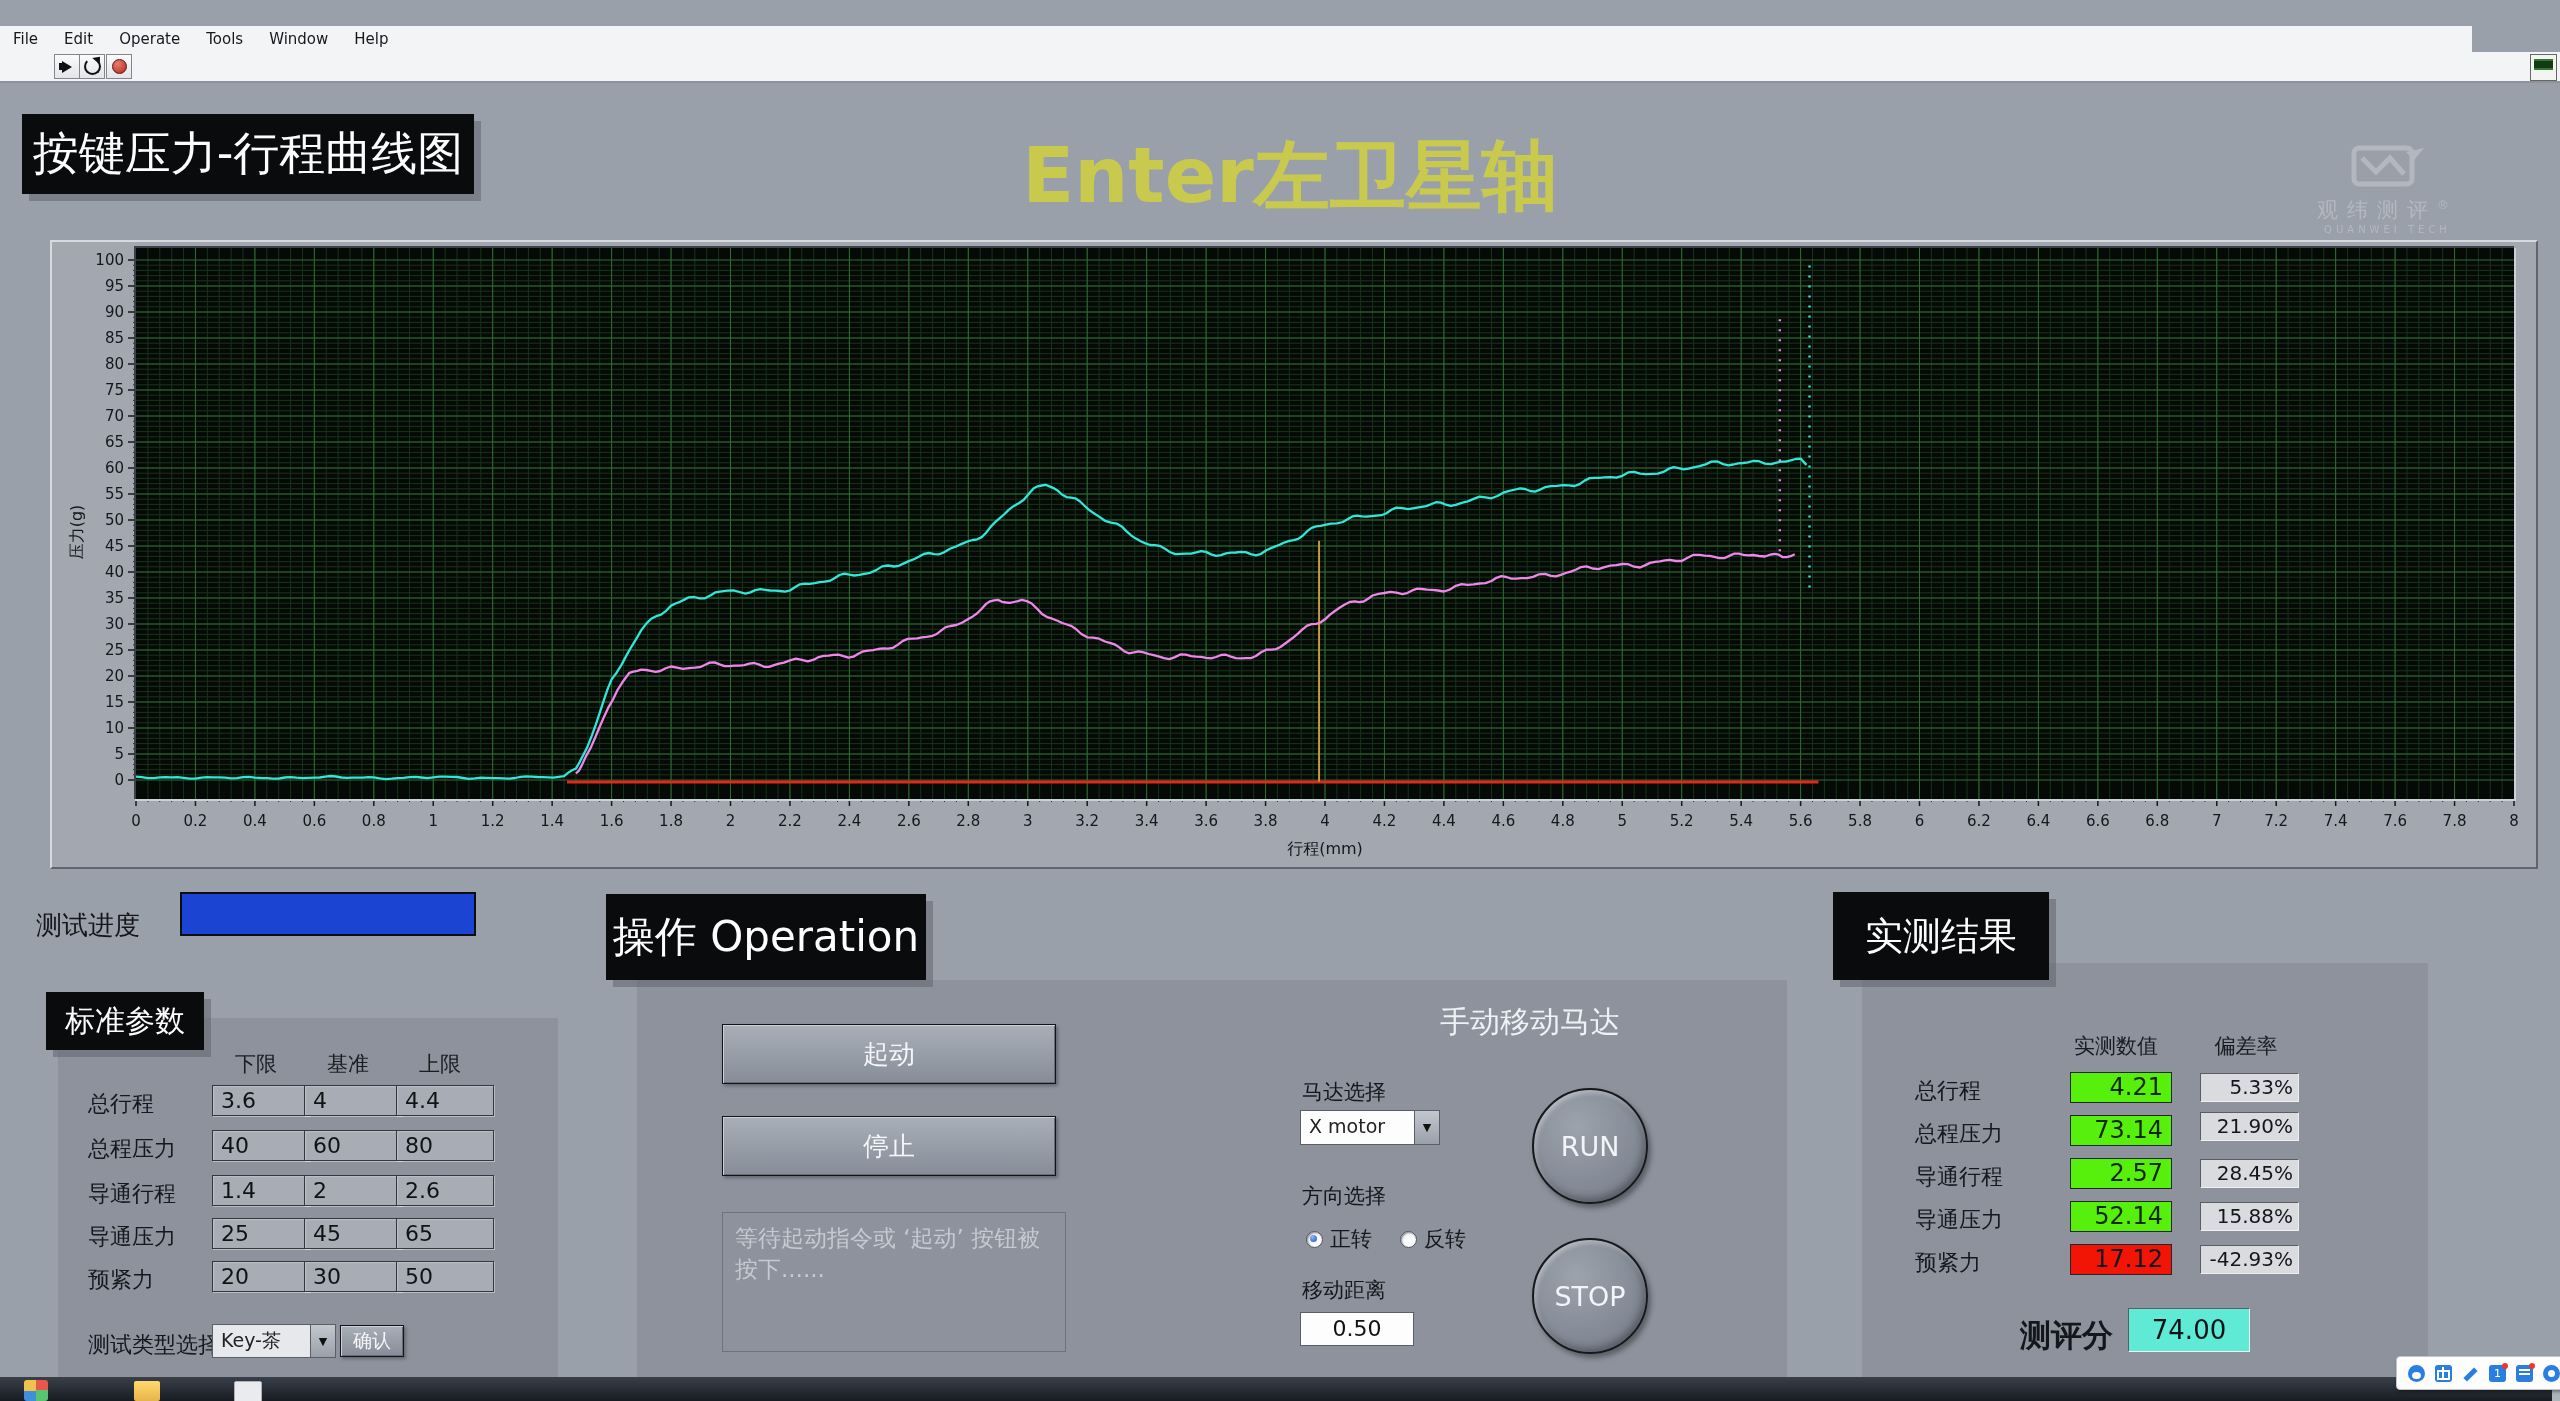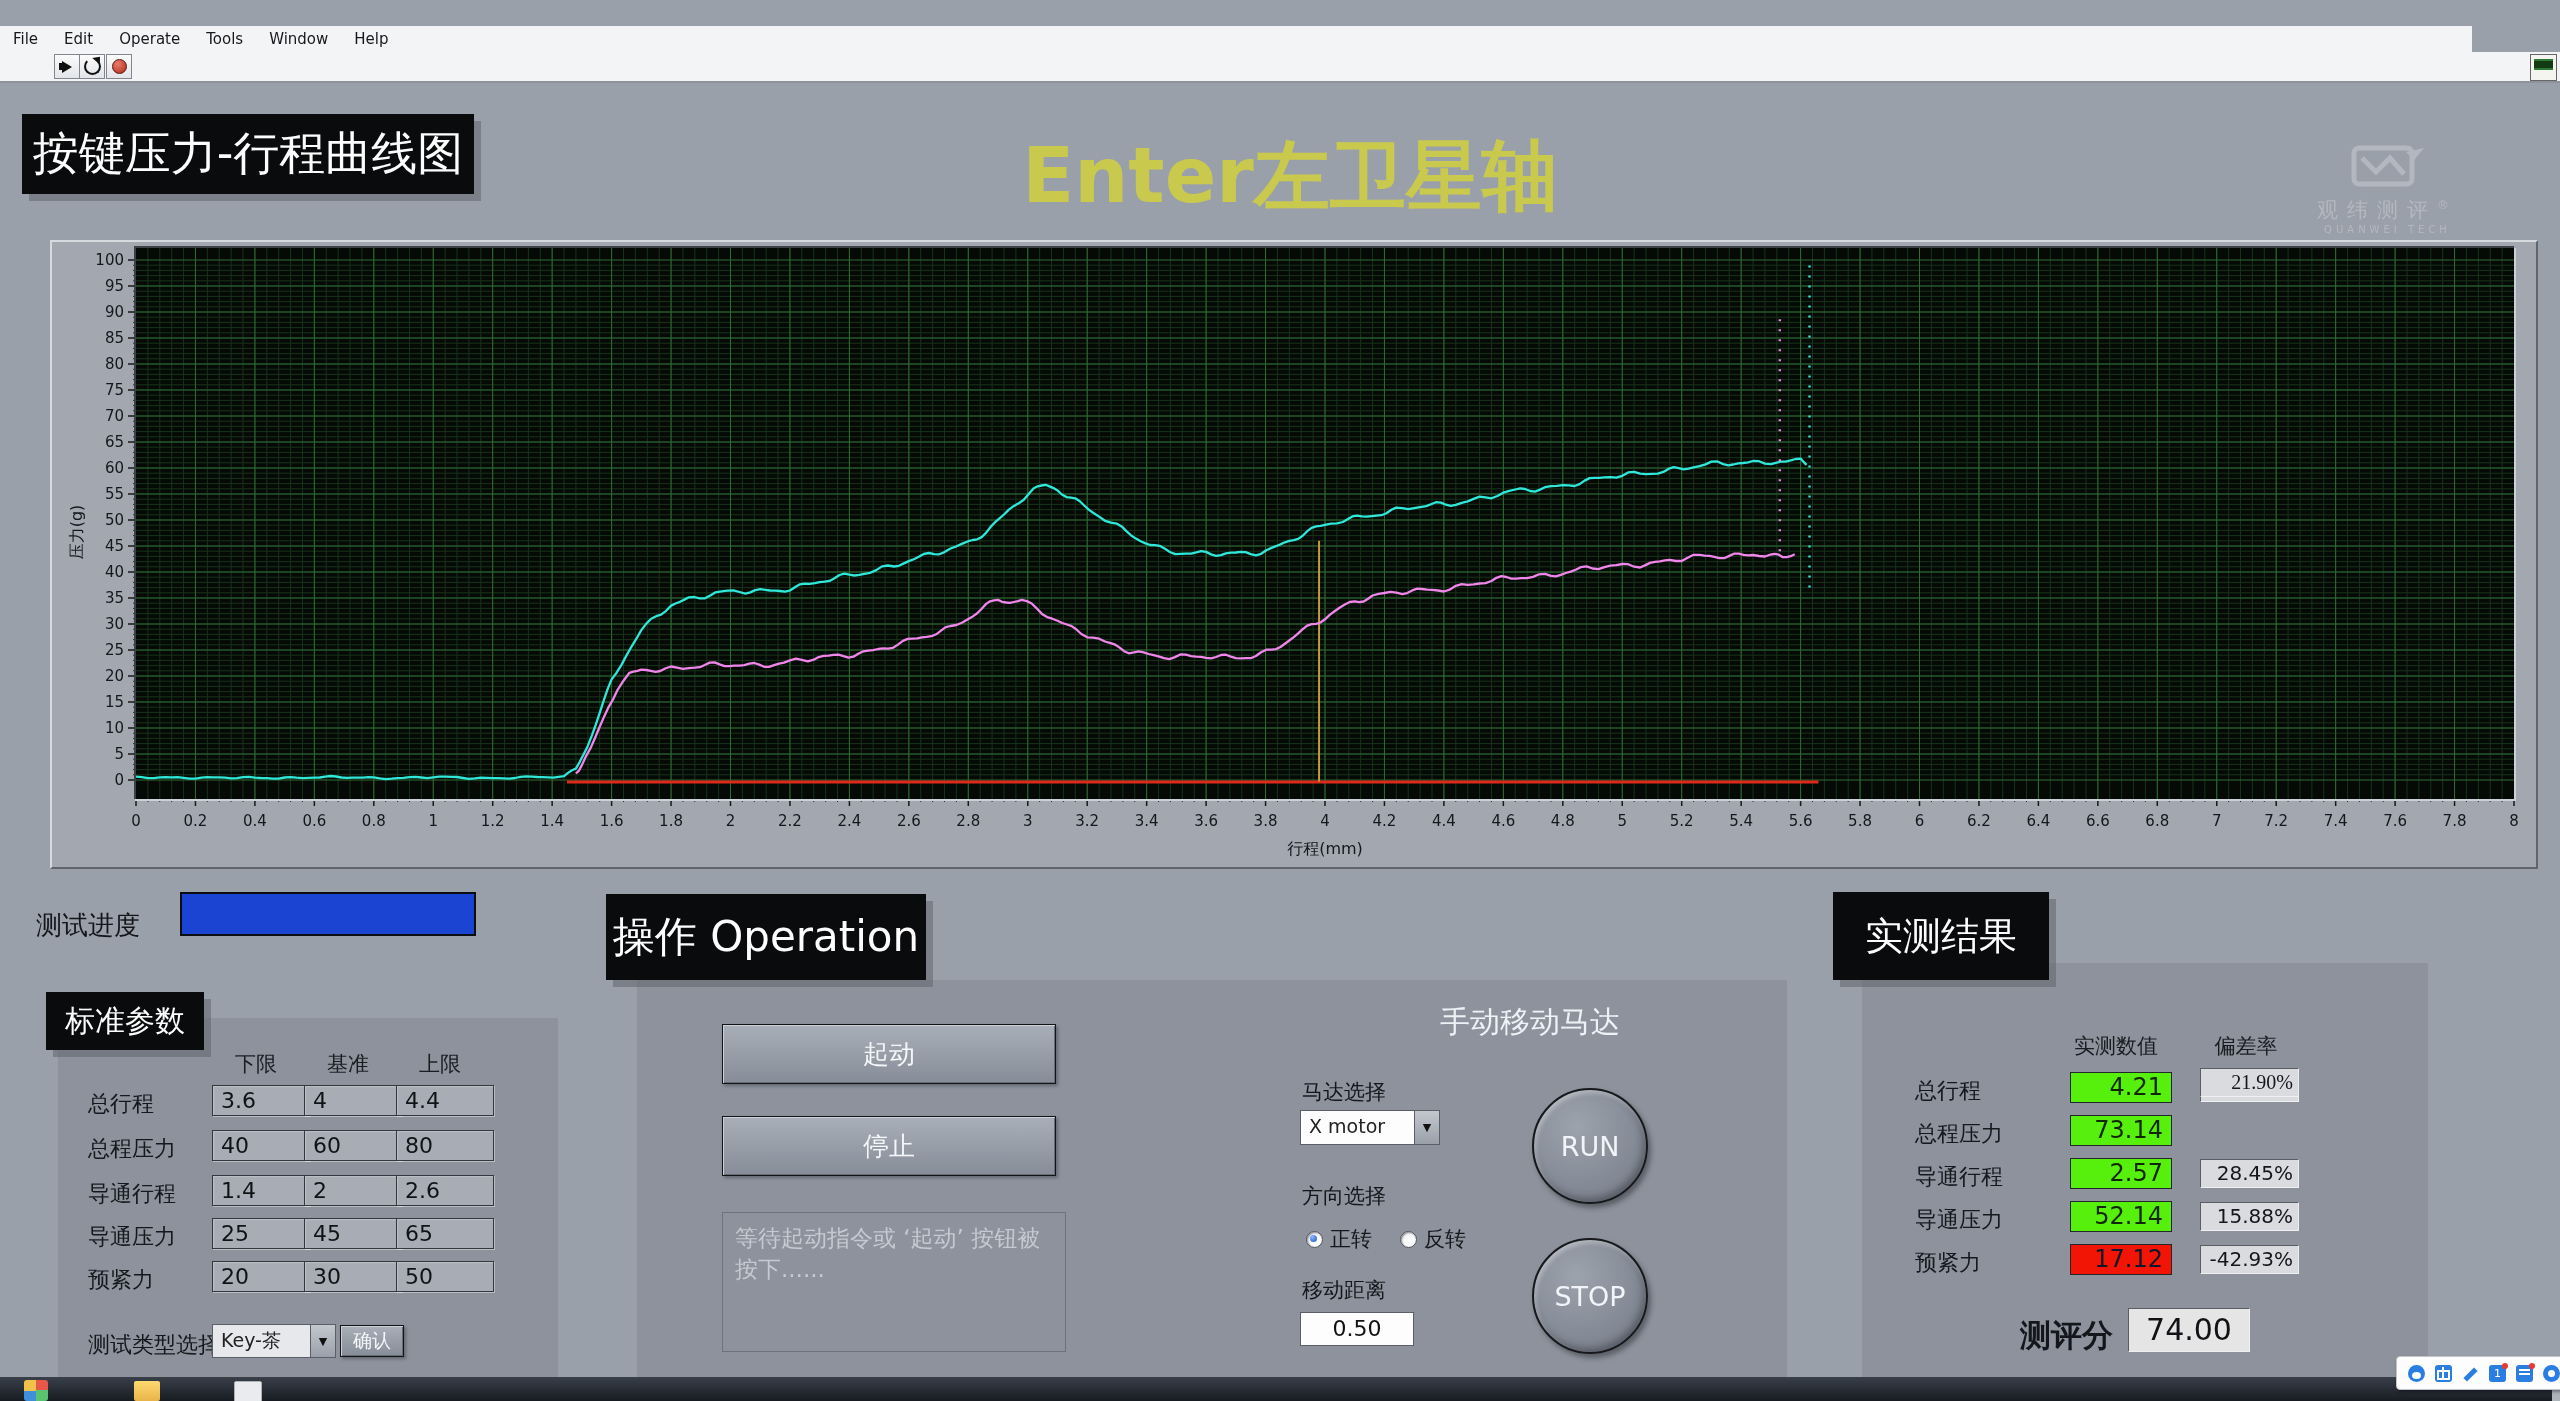--- a/index.html
+++ b/index.html
@@ -75,22 +75,22 @@
   .radio{width:15px;height:15px;border-radius:50%;background:#fbfcfd;border:1px solid #4e535b;
     box-shadow:inset 1px 1px 2px rgba(90,96,106,.7);}
   .radio.sel::after{content:'';display:block;width:7px;height:7px;margin:3px;border-radius:50%;
     background:radial-gradient(circle at 35% 30%,#8cb6ff,#1a4fc4);}
   .whitefield{background:#fdfdfd;border:1px solid #5a5e66;font-size:22px;text-align:center;color:#111;}
   .val{border:1px solid #23262b;font-size:24px;text-align:right;padding-right:8px;line-height:29px;
     background:#57ef0c;color:#10270012;color:#0f2600;}
   .val[data-status="fail"]{background:#f21505;color:#0f172a;}
   .dev{background:#d9dbdf;border:1px solid #595e65;border-right-color:#eef0f2;border-bottom-color:#eef0f2;
     font-size:20px;text-align:right;padding-right:5px;line-height:27px;color:#14161b;}
-  .score{background:#e5e5e5;border:1px solid #595e65;border-right-color:#eef0f2;border-bottom-color:#eef0f2;
-    font-size:30px;text-align:center;line-height:42px;color:#101216;}
+  .score{background:#5eead4;border:1px solid #595e65;border-right-color:#eef0f2;border-bottom-color:#eef0f2;
+    font-size:26px;text-align:center;line-height:42px;color:#101216;}
   
   .taskbar{left:0;top:1377px;width:2560px;height:24px;background:linear-gradient(#39404a,#181c22);}
   .imebar{left:2396px;top:1356px;width:162px;height:32px;background:#fdfdfd;border:1px solid #c2c5c9;
     border-radius:4px;box-shadow:1px 2px 3px rgba(0,0,0,.35);display:flex;align-items:center;
     justify-content:space-around;padding:0 6px;z-index:9;}
   .ime{width:17px;height:17px;position:relative;}
   .blue{background:#2a7de1;}
   .ime.round{border-radius:50%;}
   .ime.sq{border-radius:3px;}
   .reddot::after{content:'';position:absolute;right:-2px;top:-2px;width:6px;height:6px;border-radius:50%;background:#e63a2e;}
@@ -1016,21 +1016,21 @@
 
   <div class="abs hdr" style="left:2070px;top:1032px;width:92px;">实测数值</div>
   <div class="abs hdr" style="left:2200px;top:1032px;width:92px;">偏差率</div>
 
   <div class="abs rowlab" style="left:1915px;top:1076px;">总行程</div>
   <div class="abs val" style="left:2070px;top:1072px;width:92px;height:29px;" data-status="pass">4.21</div>
   <div class="abs dev" style="left:2200px;top:1073px;width:92px;height:27px;">5.33%</div>
 
   <div class="abs rowlab" style="left:1915px;top:1119px;">总程压力</div>
   <div class="abs val" style="left:2070px;top:1115px;width:92px;height:29px;" data-status="pass">73.14</div>
-  <div class="abs dev" style="left:2200px;top:1068px;width:92px;height:27px;font-family:Liberation Serif, serif;">21.90%</div>
+  <div class="abs dev" style="left:2200px;top:1112px;width:92px;height:27px;">21.90%</div>
 
   <div class="abs rowlab" style="left:1915px;top:1162px;">导通行程</div>
   <div class="abs val" style="left:2070px;top:1158px;width:92px;height:29px;" data-status="pass">2.57</div>
   <div class="abs dev" style="left:2200px;top:1159px;width:92px;height:27px;">28.45%</div>
 
   <div class="abs rowlab" style="left:1915px;top:1205px;">导通压力</div>
   <div class="abs val" style="left:2070px;top:1201px;width:92px;height:29px;" data-status="pass">52.14</div>
   <div class="abs dev" style="left:2200px;top:1202px;width:92px;height:27px;">15.88%</div>
 
   <div class="abs rowlab" style="left:1915px;top:1248px;">预紧力</div>

